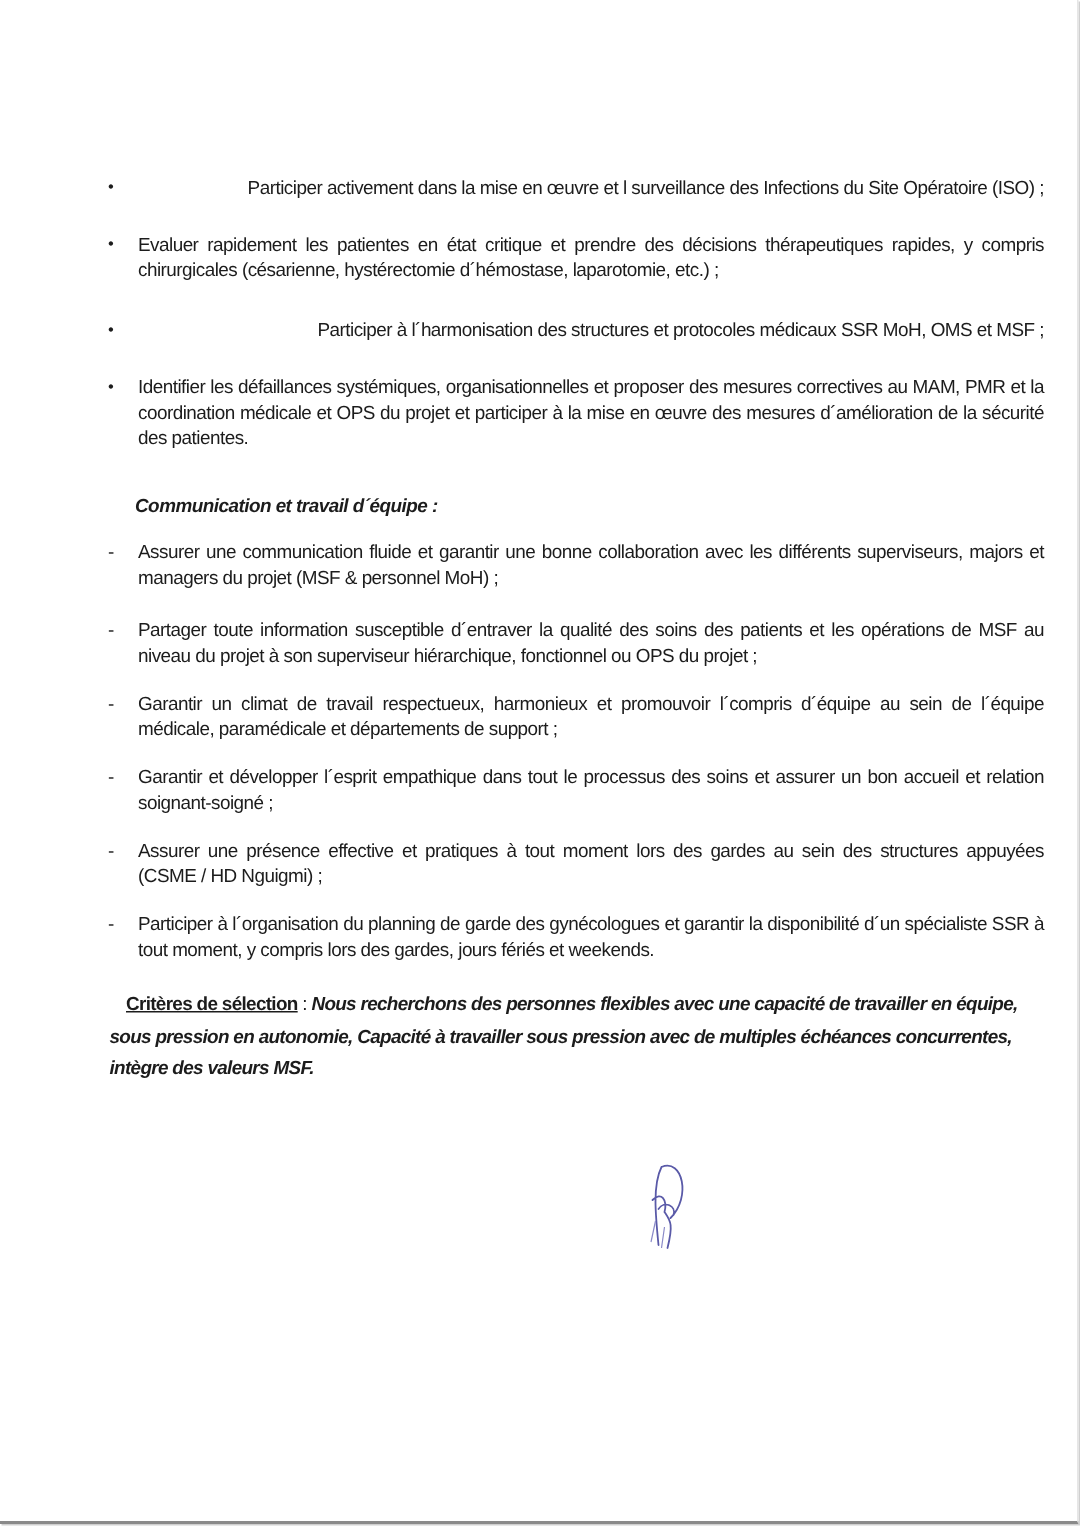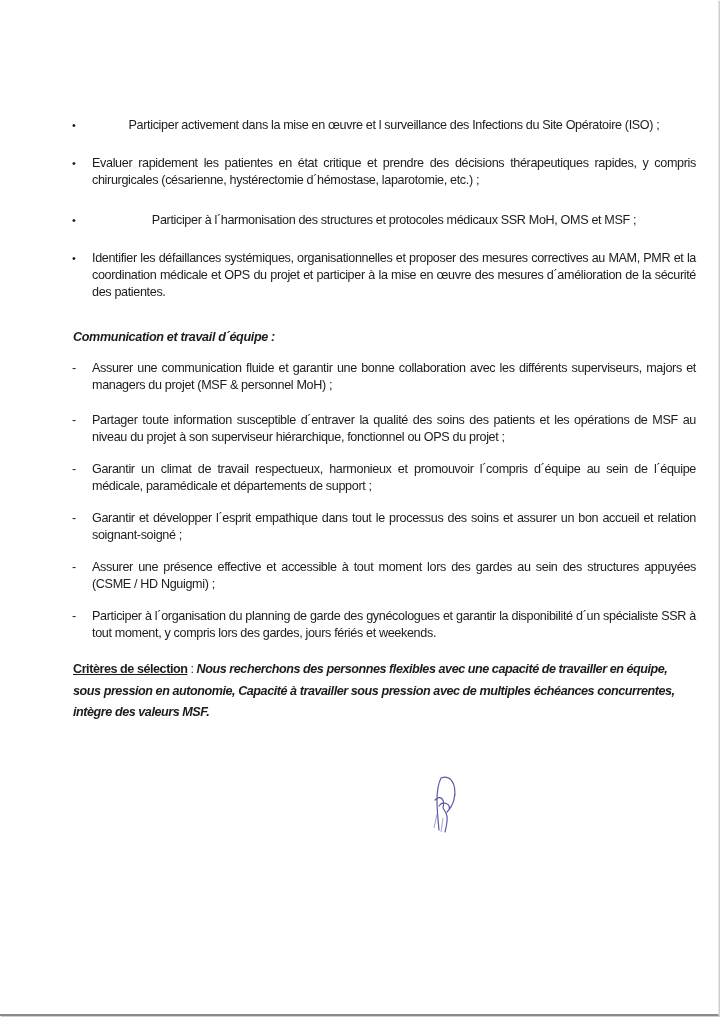--- a/index.html
+++ b/index.html
@@ -18,31 +18,31 @@
       border-bottom: 2px solid #8a8a8a;
       box-shadow: 1px 1px 0 #cfcfcf;
     }
     .text { font-size: 12.6px; line-height: 17px; letter-spacing: -0.35px; }
     .item {
       position: absolute; left: 72px; width: 624px;
       display: flex;
     }
     .marker { width: 20px; flex: 0 0 20px; }
     .bullet-marker { font-size: 11px; }
-    .body { flex: 1; text-align: center; }
+    .body { flex: 1; text-align: right; }
     .justify { text-align: justify; text-align-last: left; }
     .heading {
-      position: absolute; left: 73px; top: 330px;
+      position: absolute; left: 90px; top: 330px;
       font-weight: bold; font-style: italic; font-size: 12.6px; letter-spacing: -0.35px;
     }
     .criteria {
       position: absolute; left: 73px; top: 659px; width: 624px;
       font-size: 12.6px; line-height: 21.5px; letter-spacing: -0.45px;
     }
-    .criteria .label { font-weight: bold; text-decoration: underline; }
+    .criteria .label { font-weight: bold; text-decoration: underline; margin-left: 11px; }
     .criteria .sep { font-weight: normal; }
     .criteria .italic { font-weight: bold; font-style: italic; }
     .signature { position: absolute; left: 425px; top: 770px; width: 50px; height: 70px; }
   </style>
 </head>
 <body>
 
 <div class="page">
 
   <div class="item text" style="top:117px">
@@ -75,21 +75,21 @@
   <div class="item text" style="top:461px">
     <span class="marker">-</span>
     <span class="body justify">Garantir un climat de travail respectueux, harmonieux et promouvoir l´compris d´équipe au sein de l´équipe médicale, paramédicale et départements de support ;</span>
   </div>
   <div class="item text" style="top:510px">
     <span class="marker">-</span>
     <span class="body justify">Garantir et développer l´esprit empathique dans tout le processus des soins et assurer un bon accueil et relation soignant-soigné ;</span>
   </div>
   <div class="item text" style="top:559px">
     <span class="marker">-</span>
-    <span class="body justify">Assurer une présence effective et accessible à tout moment lors des gardes au sein des structures appuyées (CSME / HD Nguigmi) ;</span>
+    <span class="body justify">Assurer une présence effective et pratiques à tout moment lors des gardes au sein des structures appuyées (CSME / HD Nguigmi) ;</span>
   </div>
   <div class="item text" style="top:608px">
     <span class="marker">-</span>
     <span class="body justify">Participer à l´organisation du planning de garde des gynécologues et garantir la disponibilité d´un spécialiste SSR à tout moment, y compris lors des gardes, jours fériés et weekends.</span>
   </div>
 
   <div class="criteria">
     <span class="label">Critères de sélection</span><span class="sep"> : </span><span class="italic">Nous recherchons des personnes flexibles avec une capacité de travailler en équipe, sous pression en autonomie, Capacité à travailler sous pression avec de multiples échéances concurrentes, intègre des valeurs MSF.</span>
   </div>
 

